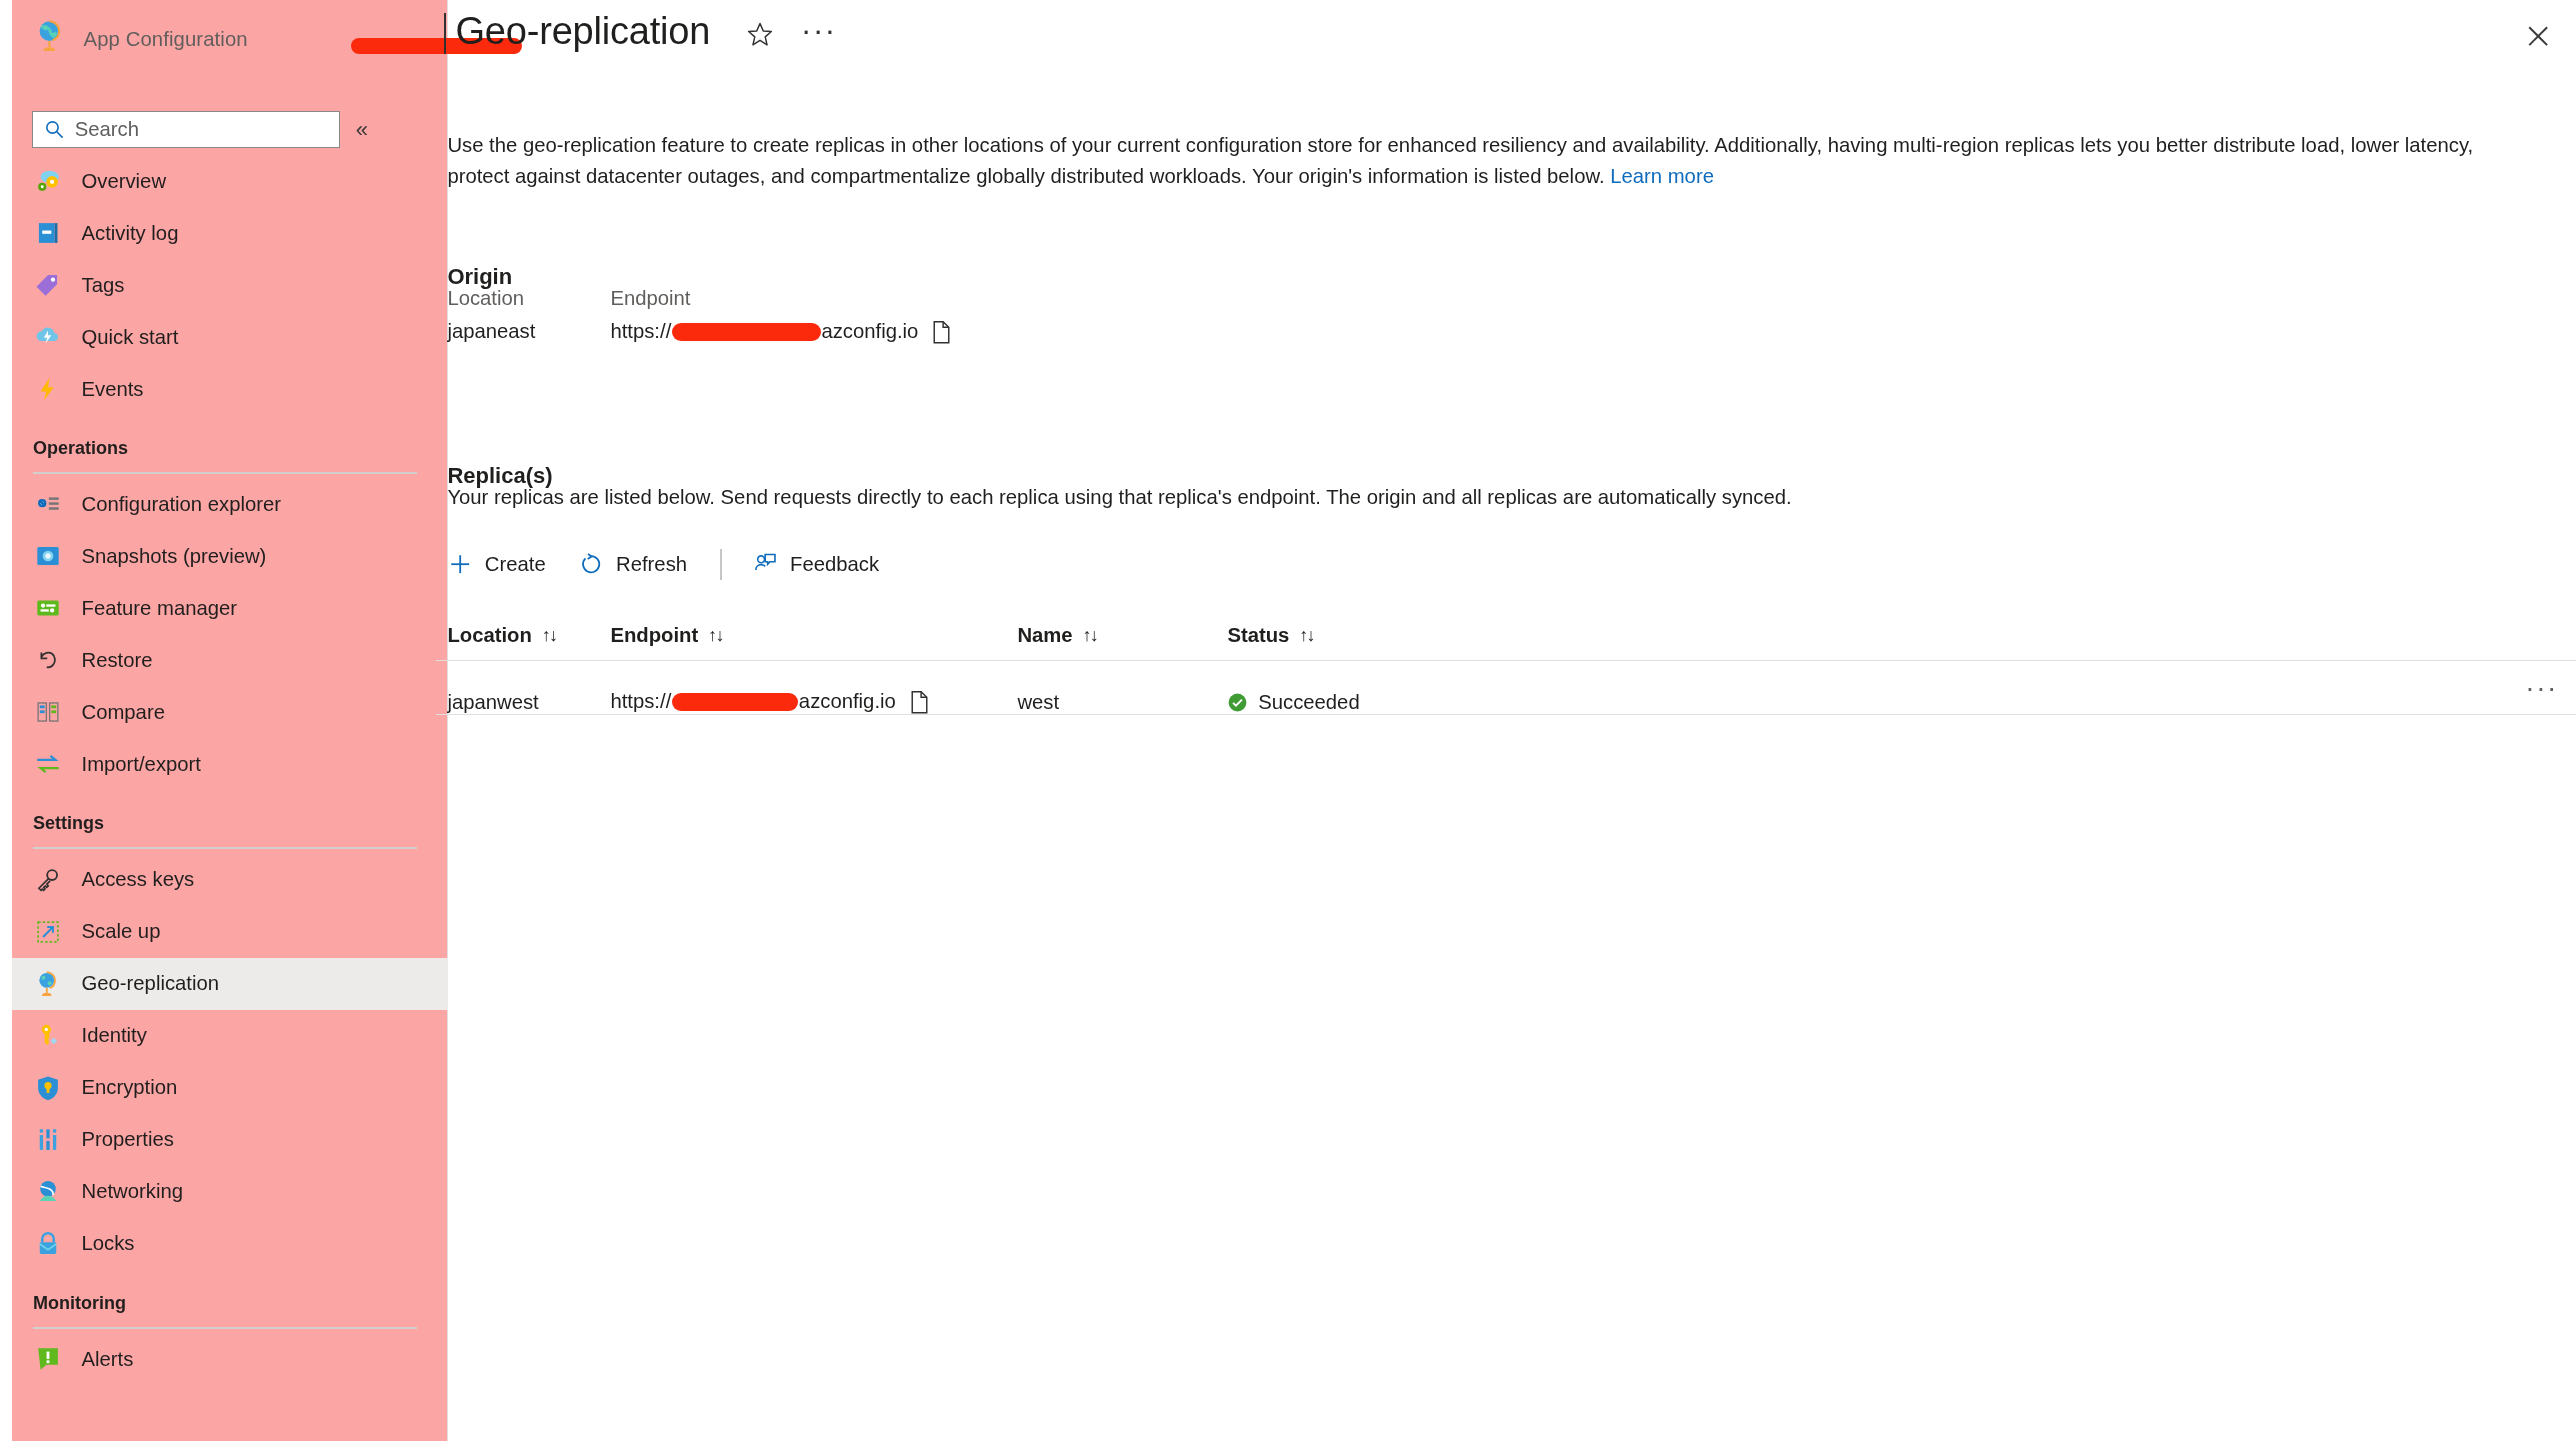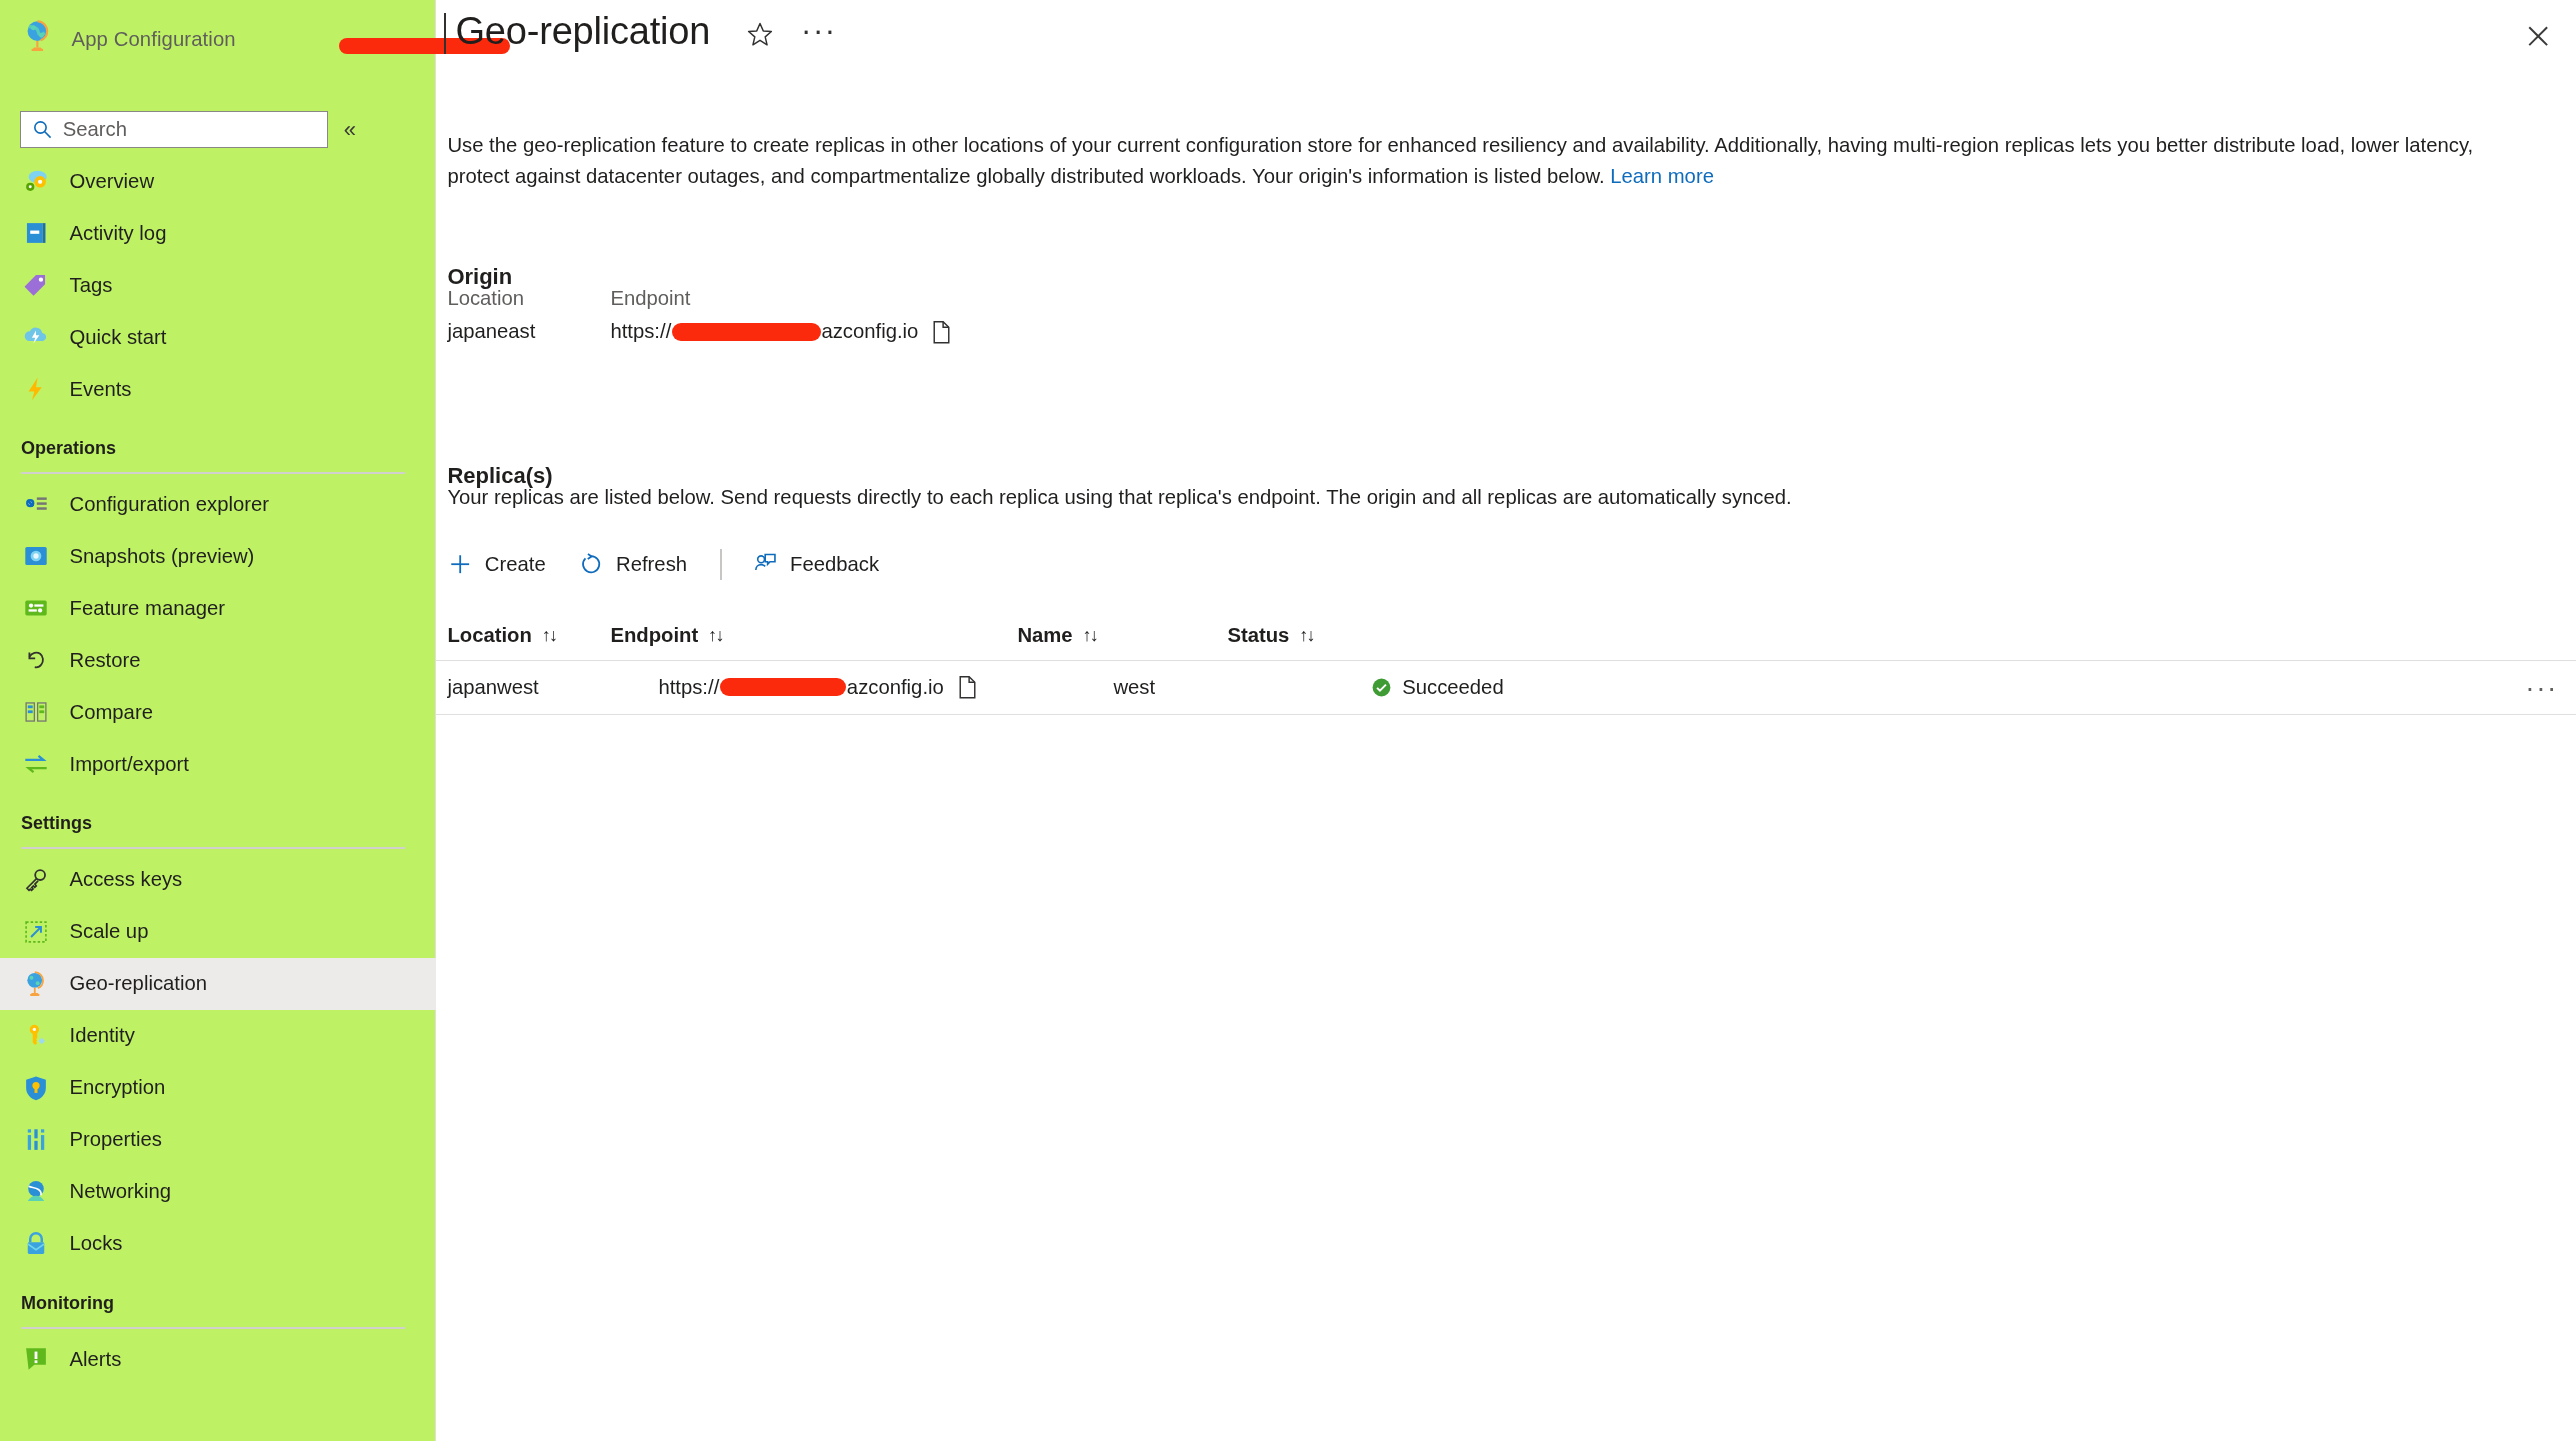--- a/index.html
+++ b/index.html
@@ -9,23 +9,23 @@
     background: #ffffff;
     font-family: "Liberation Sans", sans-serif;
     color: #201f1e;
     overflow: hidden;
   }
 
   .page { position: relative; width: 2576px; height: 1442px; background:#fff; }
 
   
   .sidebar {
-    position: absolute; left: 0; top: 0;
+    position: absolute; left: 12px; top: 0;
     width: 436px; height: 1442px;
-    background: #bef264;
+    background: #fca5a5;
     border-right: 1.6px solid #e1dfdd;
   }
 
   .resource-header {
     position: absolute; left: 21px; top: 18px;
     display: flex; align-items: flex-start;
   }
   .globe-icon { width: 36px; height: 36px; flex: 0 0 36px; position: relative; }
   .resource-text { margin-left: 14.6px; position: relative; }
   .resource-name-redacted {
@@ -121,24 +121,23 @@
   .tb-btn { display: flex; align-items: center; cursor: pointer; margin-right: 33px; }
   .tb-icon { width: 26px; height: 26px; flex:0 0 26px; display:flex; align-items:center; justify-content:center; }
   .tb-label { font-size: 20.3px; color: #201f1e; margin-left: 11.4px; }
   .tb-sep { width: 1.6px; height: 31px; background: #c8c6c4; margin-right: 31px; }
 
   .table { position: absolute; left: 0; top: 610px; right: 0; }
   .thead { display: flex; padding: 0 11.4px; height: 50px; align-items: center; }
   .th { font-size: 20.3px; font-weight: bold; color: #201f1e; display: flex; align-items: center; }
   .sort-ic { margin-left: 9.8px; font-size: 18px; font-weight: normal; color: #201f1e; letter-spacing:-1.6px;}
   .tr {
-    display: flex; padding: 0 11.4px; height: 55px; align-items: center;
+    display: flex; padding: 0 11.4px; height: 55px; align-items: flex-end;
     border-top: 1.6px solid #e1dfdd; border-bottom: 1.6px solid #e1dfdd;
     position: relative;
-    gap: 48px;
   }
   .td { font-size: 20.3px; color: #201f1e; display: flex; align-items: center; }
   .c-loc { width: 163px; flex: 0 0 163px; }
   .c-ep  { width: 407px; flex: 0 0 407px; }
   .c-name{ width: 210px; flex: 0 0 210px; }
   .c-status { flex: 1 1 auto; }
   .status-ok-ic { width: 21px; height: 21px; flex:0 0 21px; margin-right: 9.8px; }
   .row-more {
     position: absolute; right: 18px; top: 50%; transform: translateY(-50%);
     font-size: 28px; color: #605e5c; cursor: pointer; line-height: 0.5; letter-spacing: 1.6px;

